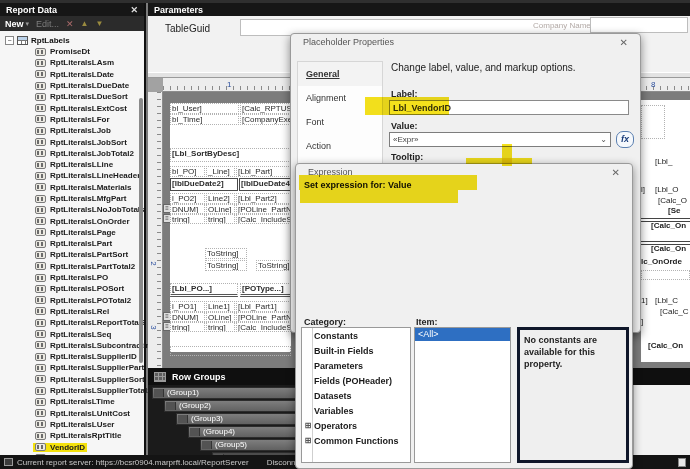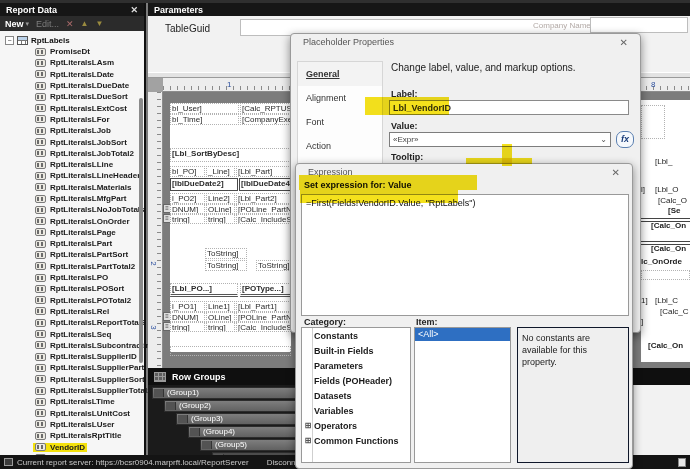--- a/index.html
+++ b/index.html
@@ -106,22 +106,22 @@
   .ex{left:295px;top:163px;width:338px;height:306px;z-index:60}
   .ex-set{position:absolute;left:8px;top:16px;font-size:9px;font-weight:bold;color:#111}
   .expr-box{position:absolute;left:5px;top:30px;width:328px;height:122px;background:#fff;border:1px solid #999;box-sizing:border-box}
   .expr-text{position:absolute;left:4px;top:3px;font-size:9px;color:#111;white-space:nowrap}
   .cat-box{position:absolute;left:5px;top:163px;width:110px;height:136px;background:#fff;border:1px solid #999;box-sizing:border-box;overflow:hidden;
            background-image:linear-gradient(to right,transparent 7px,#cfcfcf 7px 8px,transparent 8px);background-size:8px 100%;background-repeat:no-repeat;background-position:3px 0}
   .cat-row{height:15px;display:flex;align-items:center;font-size:9px;color:#1a1a1a;font-weight:bold}
   .cat-exp{width:12px;text-align:center;font-size:8px;color:#555;flex:0 0 auto}
   .item-box{position:absolute;left:118px;top:163px;width:97px;height:136px;background:#fff;border:1px solid #999;box-sizing:border-box}
   .item-sel{height:13px;background:#2e6fc2;color:#fff;font-size:9px;line-height:13px;padding:0 3px}
-  .desc-box{position:absolute;left:221px;top:163px;width:112px;height:136px;background:#efefef;border:1px solid #0f172a;box-sizing:border-box;
-            font-size:9px;font-weight:normal;color:#222;padding:4px;line-height:12px}
+  .desc-box{position:absolute;left:221px;top:163px;width:112px;height:136px;background:#efefef;border:3px solid #0f172a;box-sizing:border-box;
+            font-size:9px;font-weight:bold;color:#222;padding:4px;line-height:12px}
   
   .mark{position:absolute;background:#f4e11c;mix-blend-mode:multiply;z-index:70;pointer-events:none}
 </style>
 </head>
 <body>
 
 <div class="abs topstrip"></div>
 
 <div class="abs rd-panel">
   <div class="phead">
@@ -570,23 +570,20 @@
   <div class="fxbtn">fx</div>
   <span class="cap" style="left:100px;top:118px">Tooltip:</span>
 </div>
 
 <div class="abs dialog ex">
   <div class="dlg-title">
     <span>Expression</span>
     <span class="x">✕</span>
   </div>
   <div class="ex-set">Set expression for: Value</div>
-  <div class="expr-box">
-    <div class="expr-text">=First(Fields!VendorID.Value, "RptLabels")</div>
-  </div>
   <span class="cap" style="left:8px;top:153px">Category:</span>
   <span class="cap" style="left:120px;top:153px">Item:</span>
   <div class="cat-box">
 
       <div class="cat-row">
         <span class="cat-exp"></span>
         <span>Constants</span>
       </div>
 
       <div class="cat-row">

